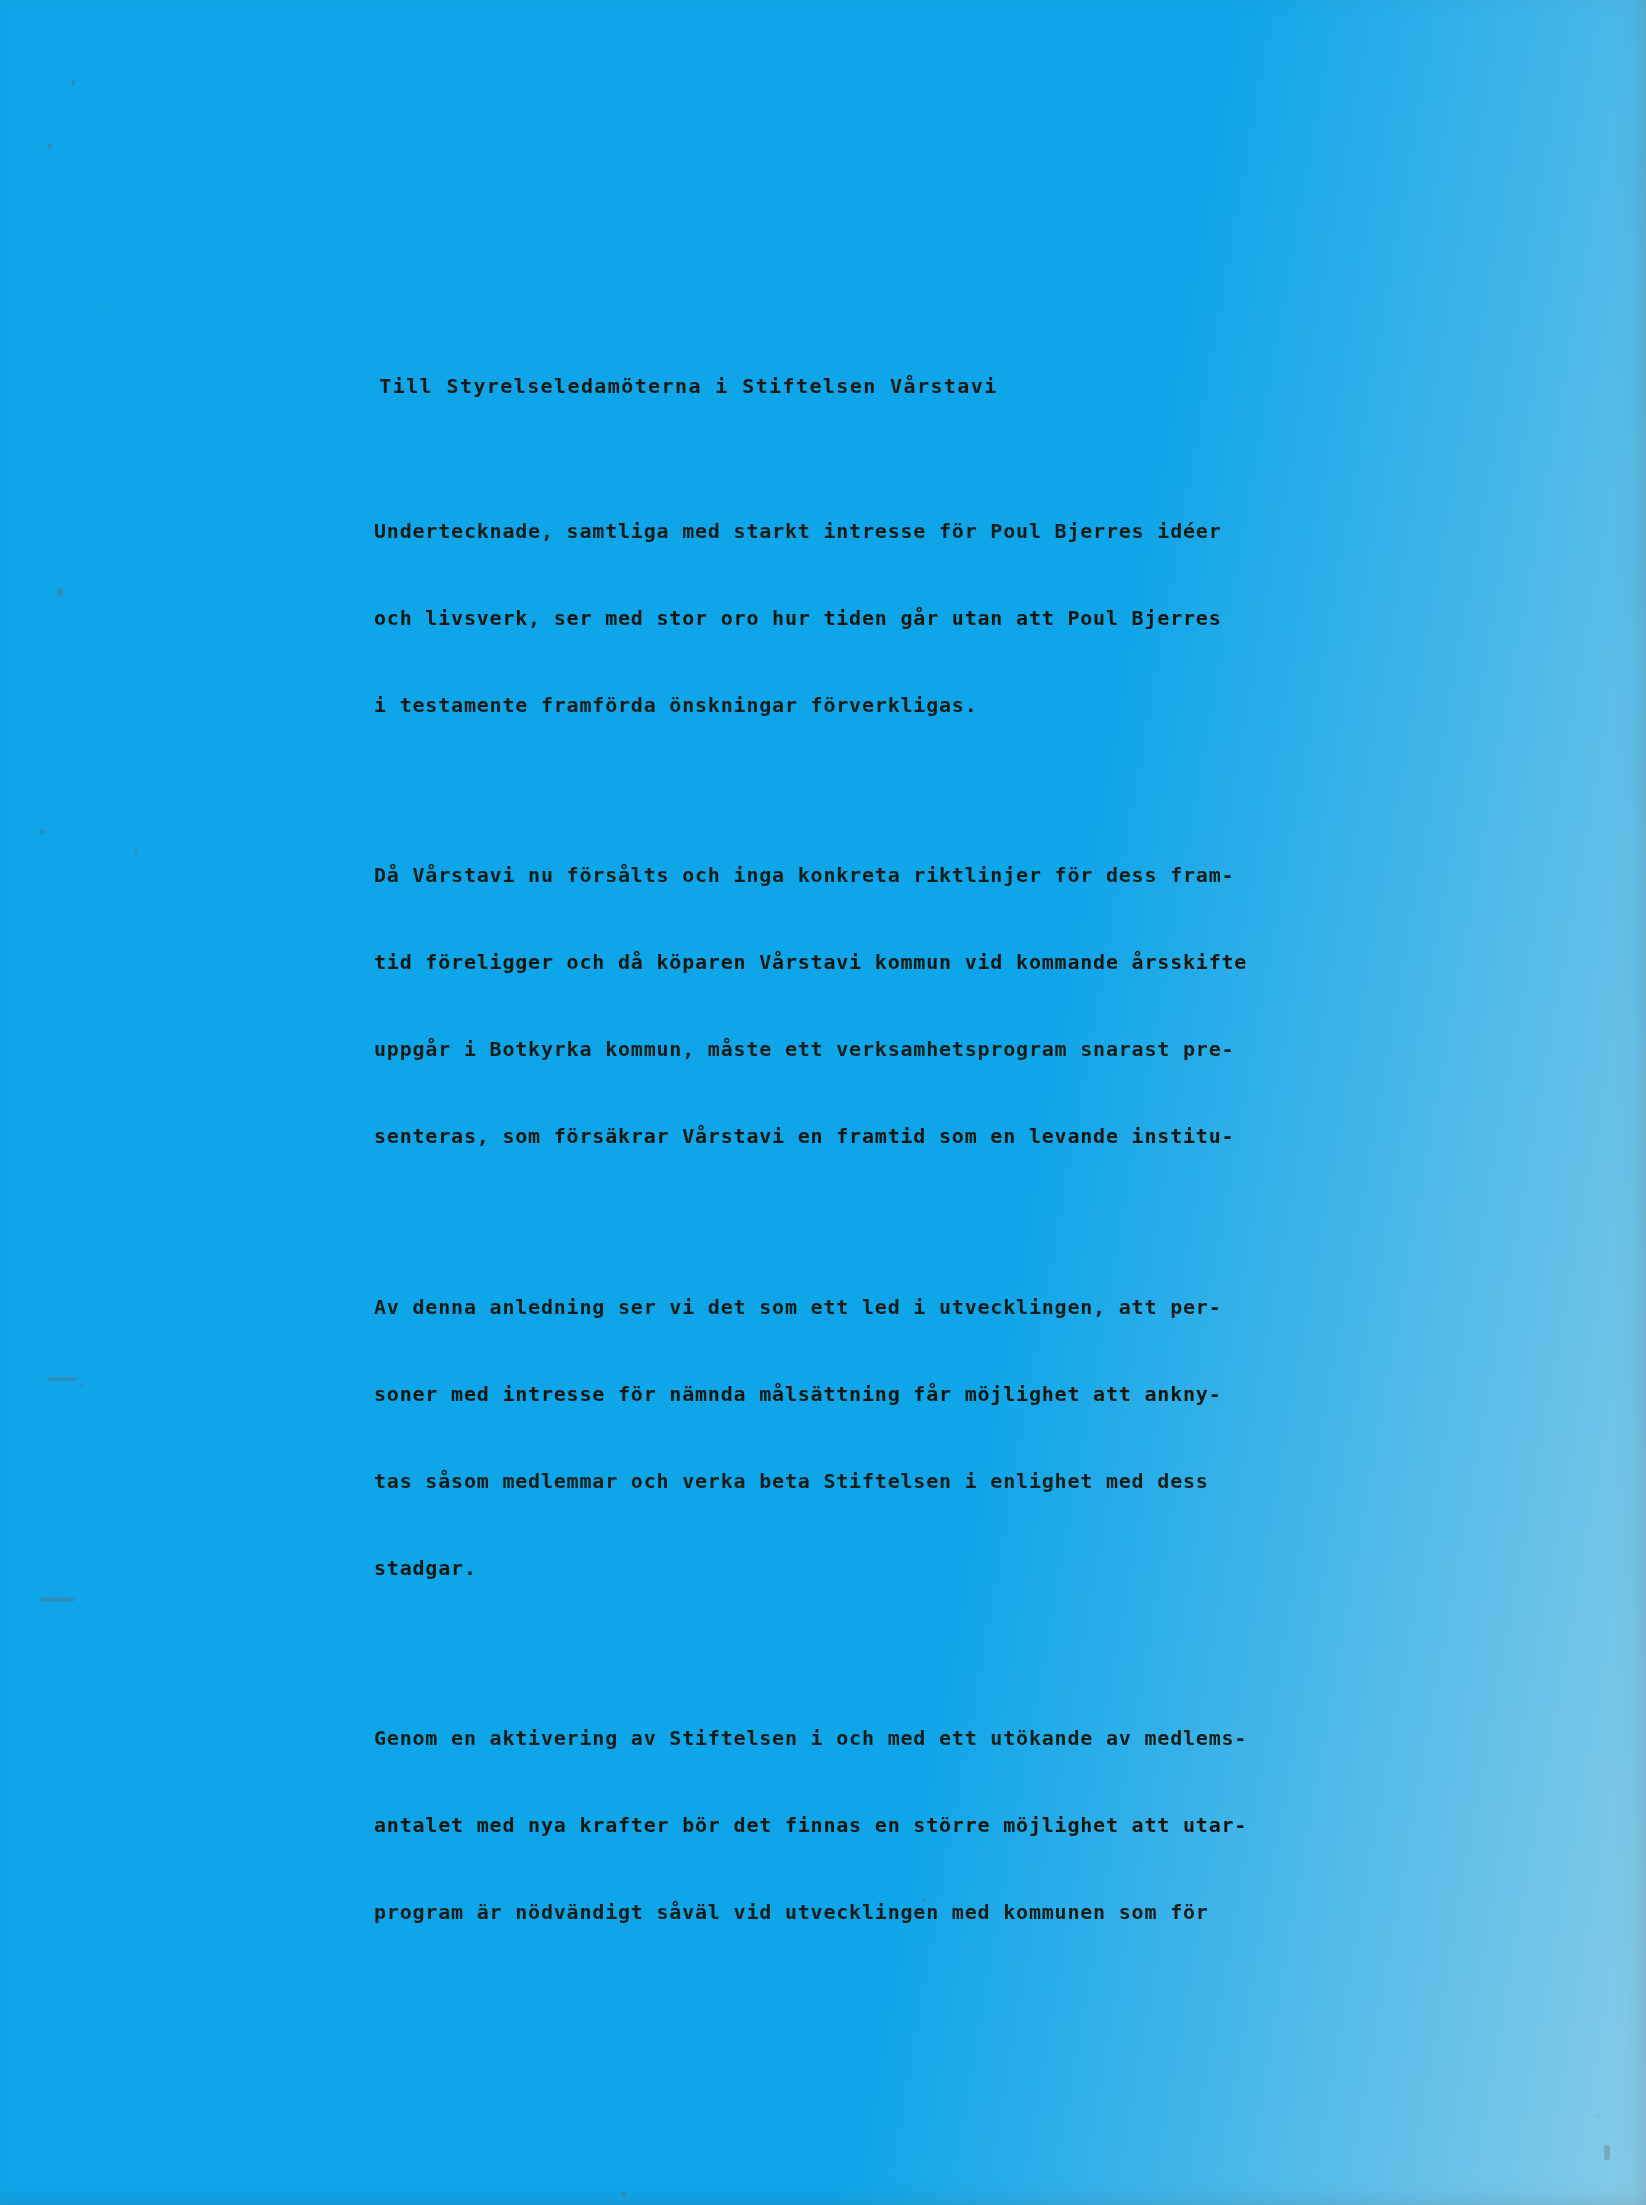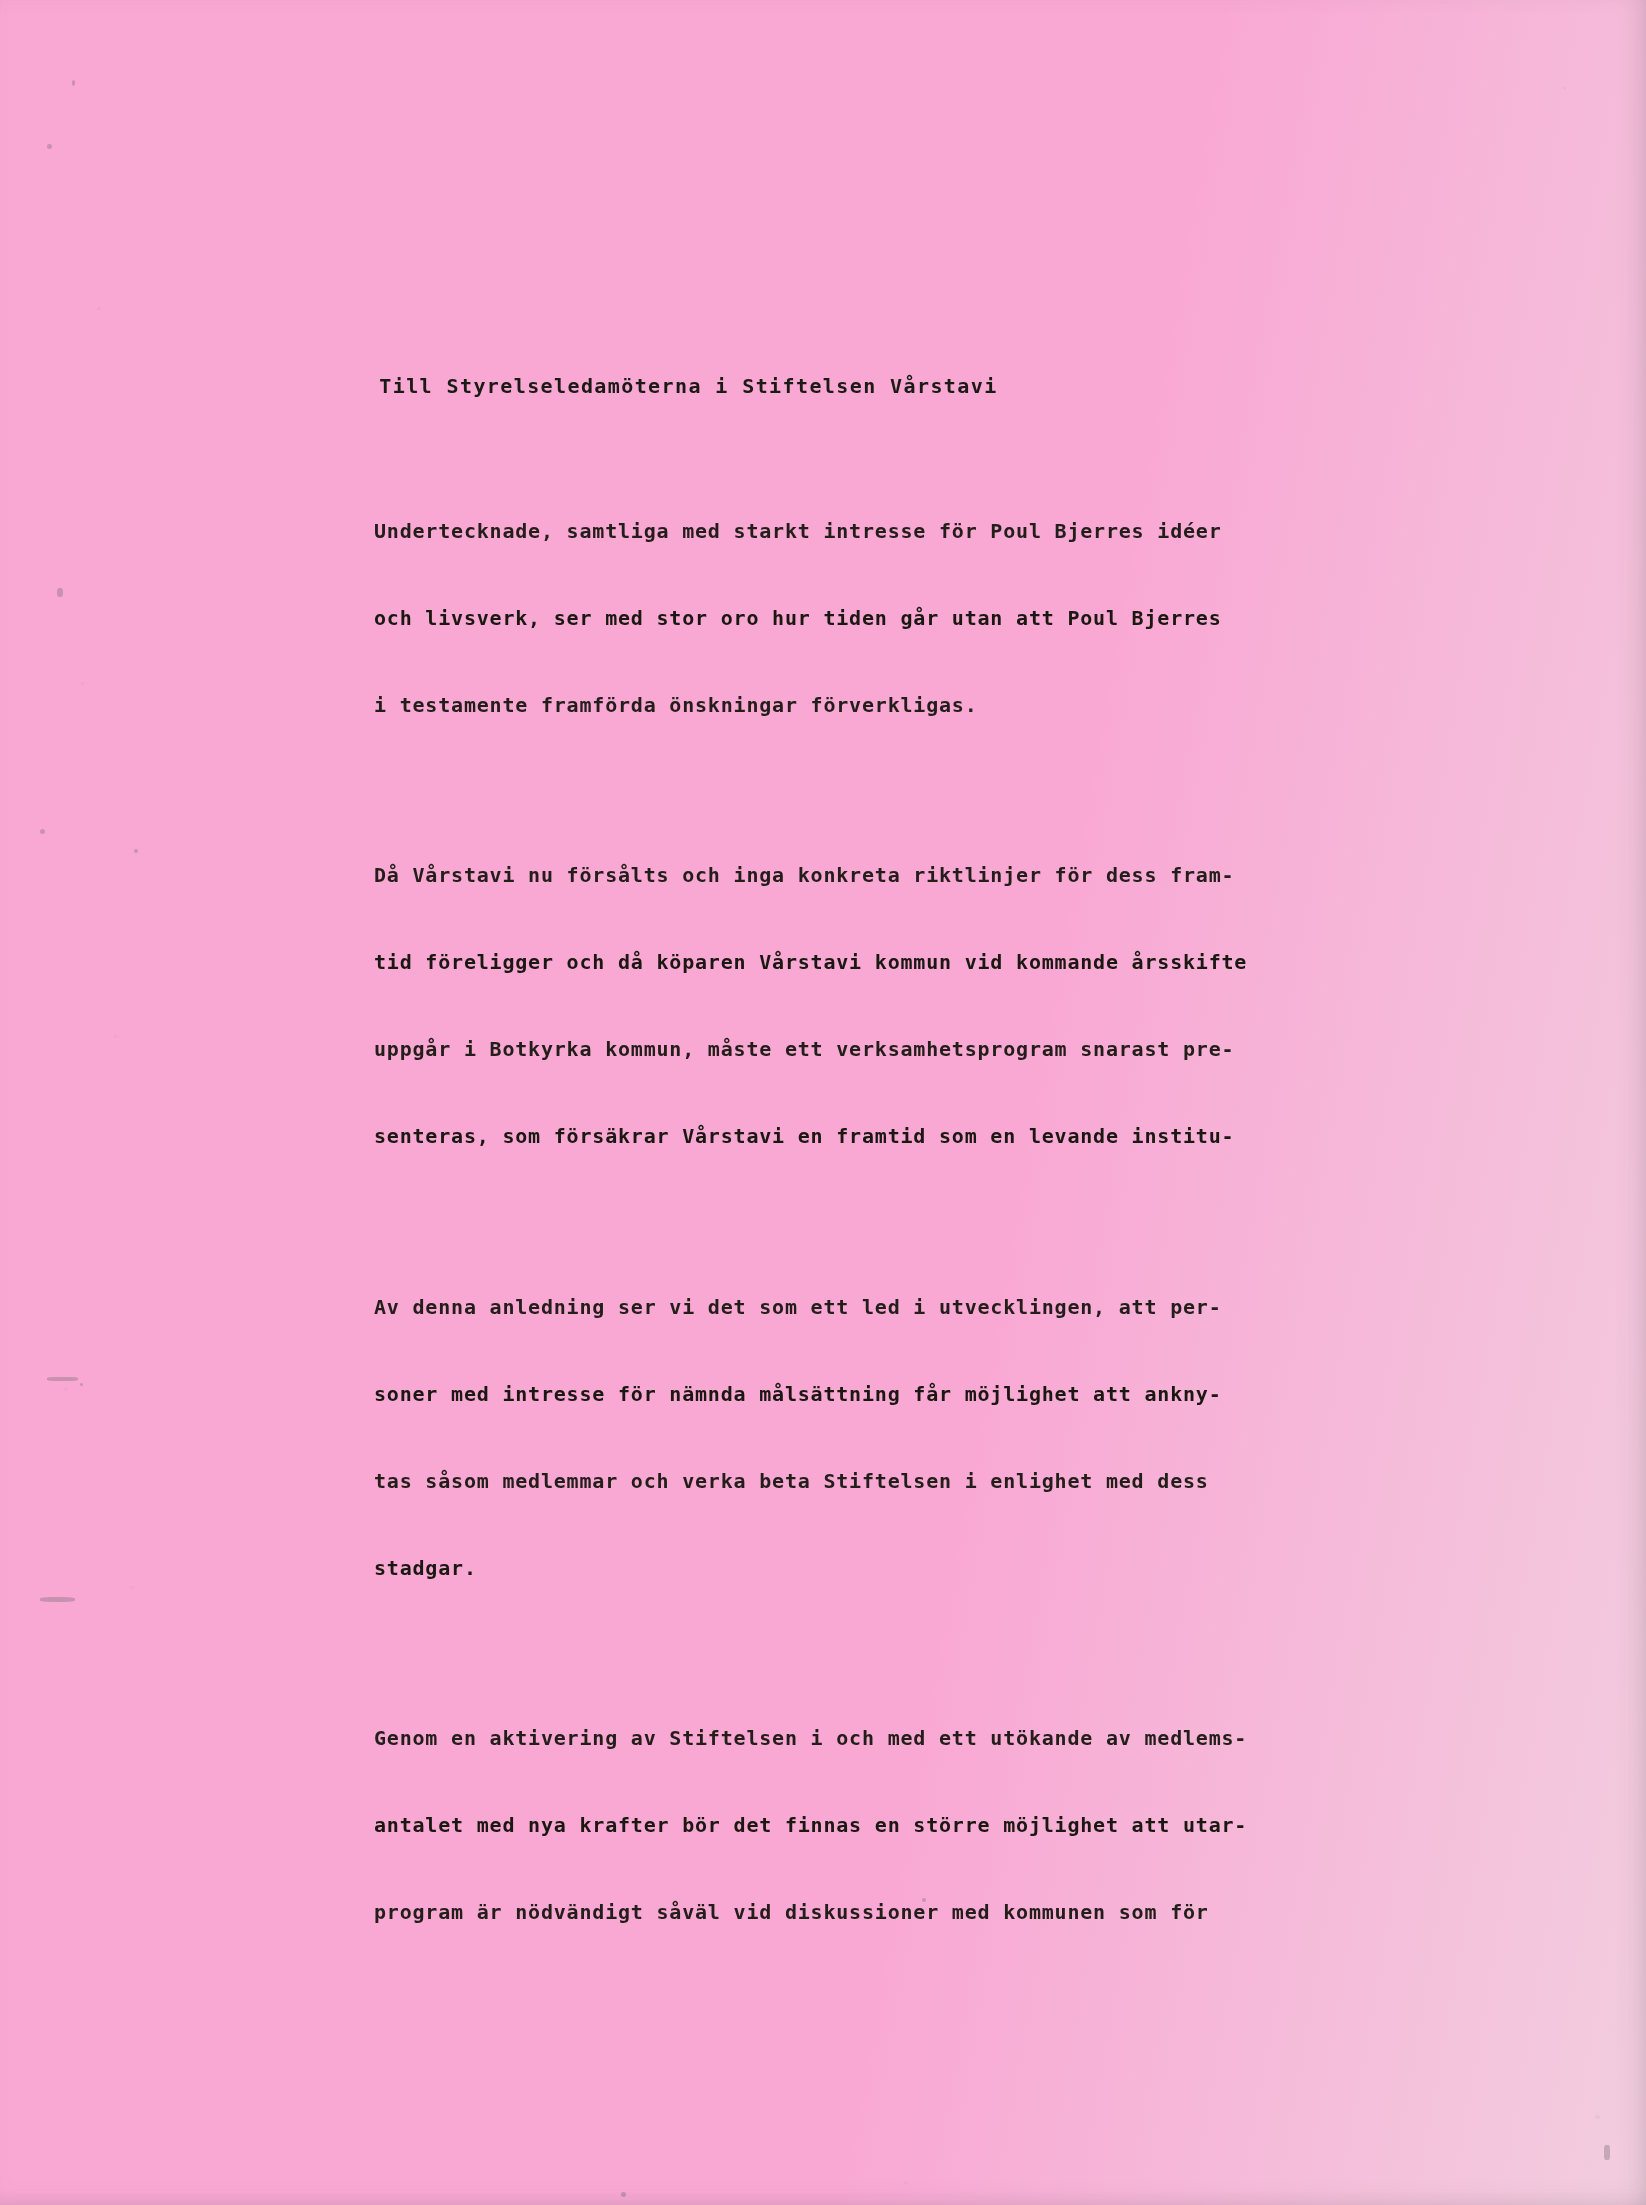--- a/index.html
+++ b/index.html
@@ -5,21 +5,21 @@
 <style>
   html, body {
     margin: 0;
     padding: 0;
     background: #ffffff;
   }
   .page {
     position: relative;
     width: 1647px;
     height: 2205px;
-    background: #f9a8d4;
+    background: #0ea5e9;
     overflow: hidden;
     font-family: "DejaVu Sans Mono", "Liberation Mono", monospace;
     color: #15140f;
   }
   
   .paper-noise {
     position: absolute;
     inset: 0;
     pointer-events: none;
     background:
@@ -126,21 +126,21 @@
       <p class="para">
         <span class="ln">Av denna anledning ser vi det som ett led i utvecklingen, att per-</span>
         <span class="ln">soner med intresse för nämnda målsättning får möjlighet att ankny-</span>
         <span class="ln">tas såsom medlemmar och verka beta Stiftelsen i enlighet med dess</span>
         <span class="ln">stadgar.</span>
       </p>
 
       <p class="para">
         <span class="ln">Genom en aktivering av Stiftelsen i och med ett utökande av medlems-</span>
         <span class="ln">antalet med nya krafter bör det finnas en större möjlighet att utar-</span>
-        <span class="ln">program är nödvändigt såväl vid diskussioner med kommunen som för</span>
+        <span class="ln">program är nödvändigt såväl vid utvecklingen med kommunen som för</span>
       </p>
 
     </div>
 
   </div>
 
   <div class="edge-shadow"></div>
 </div>
 
 

